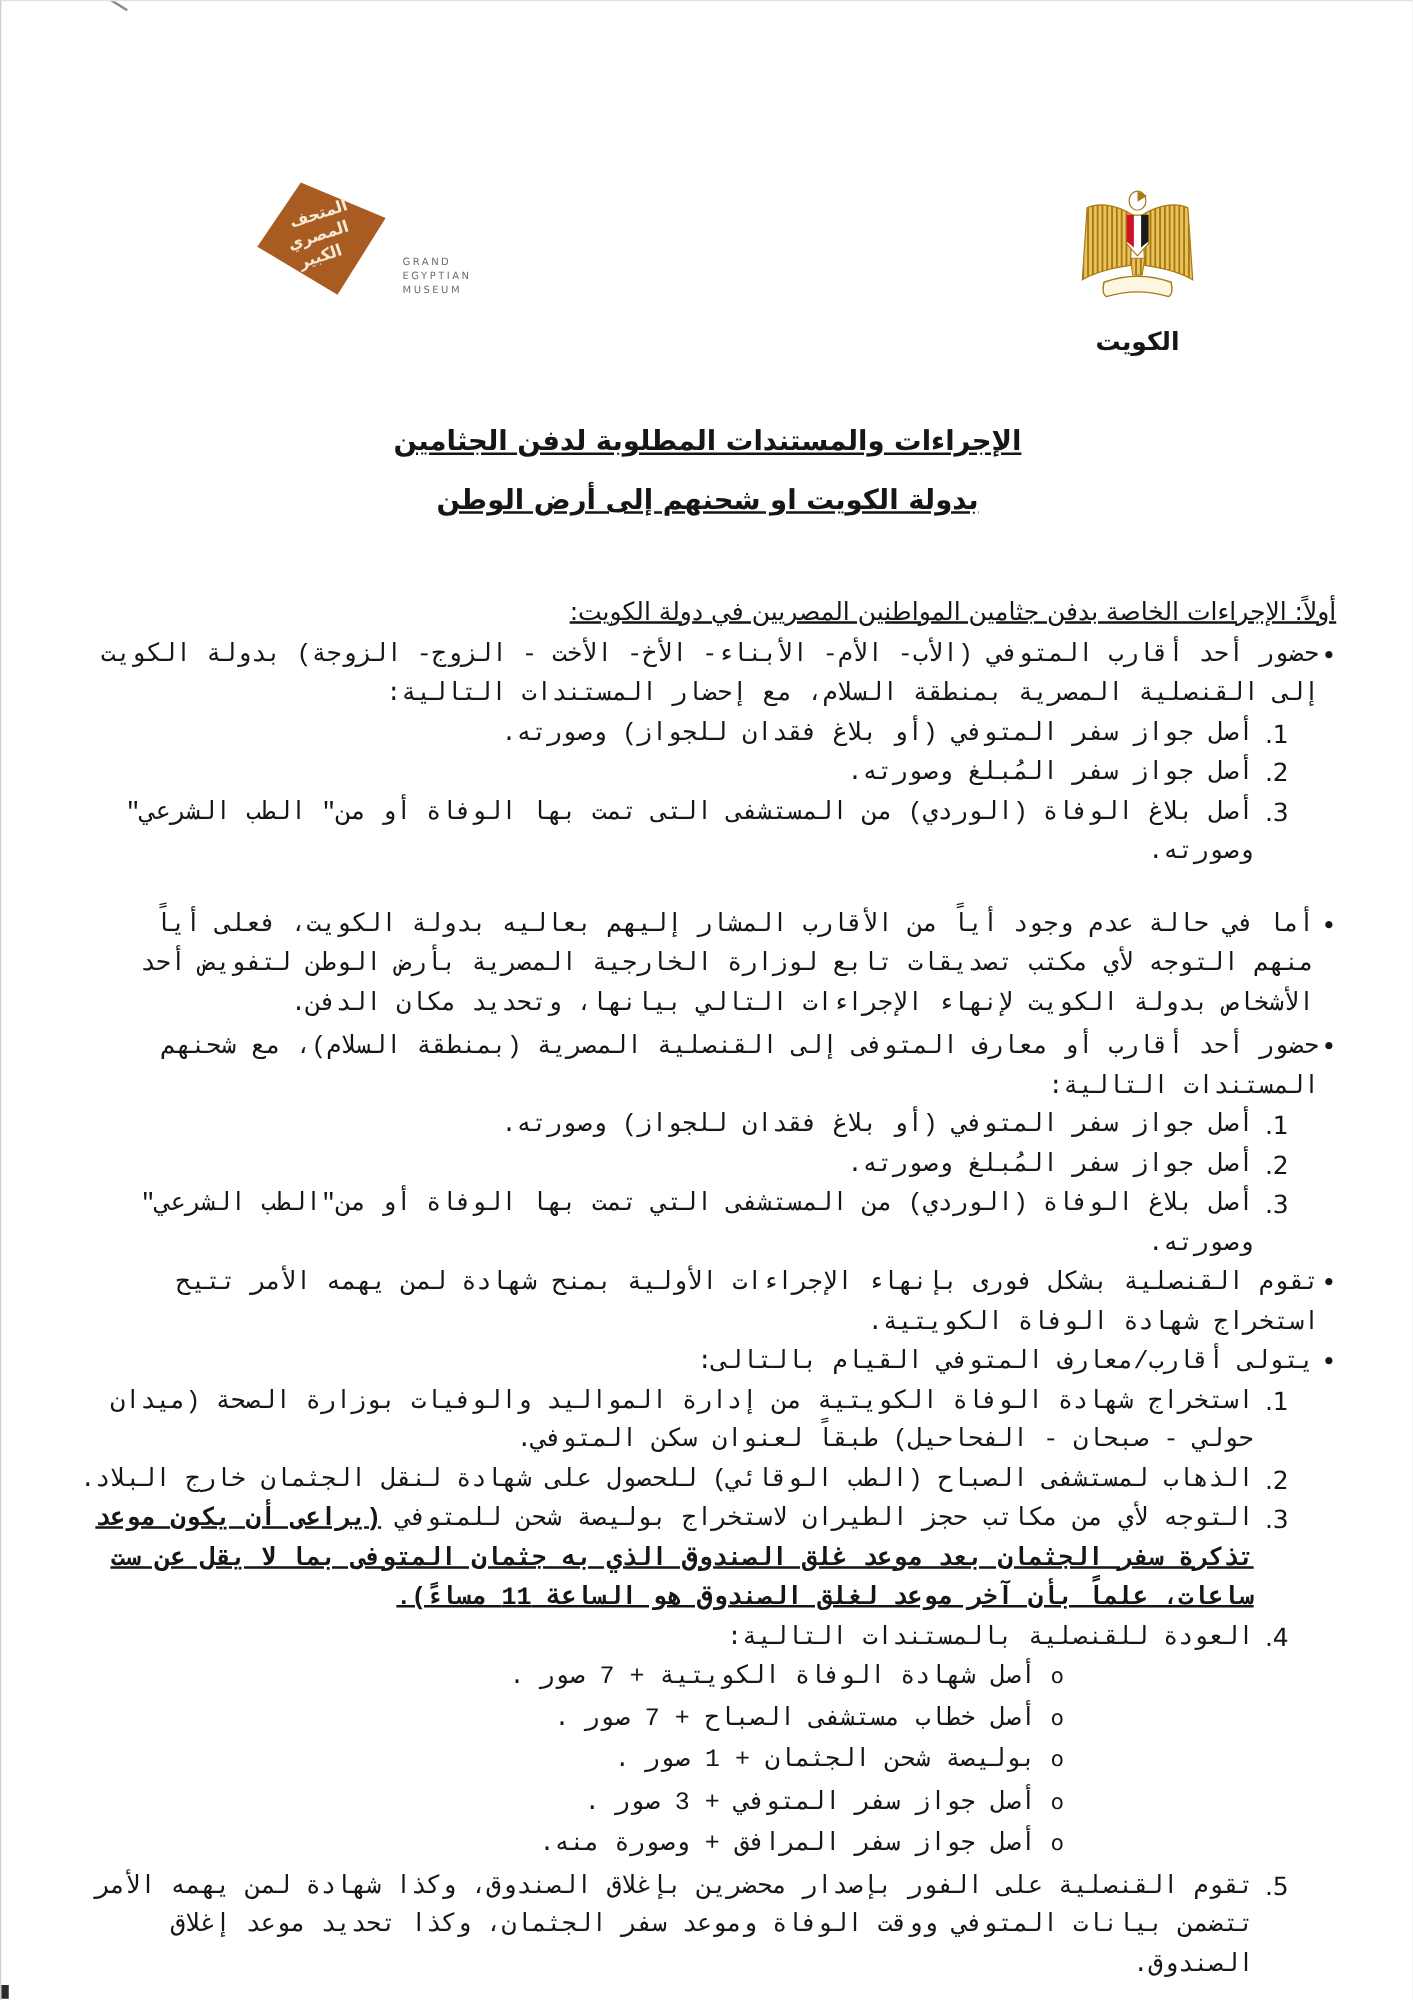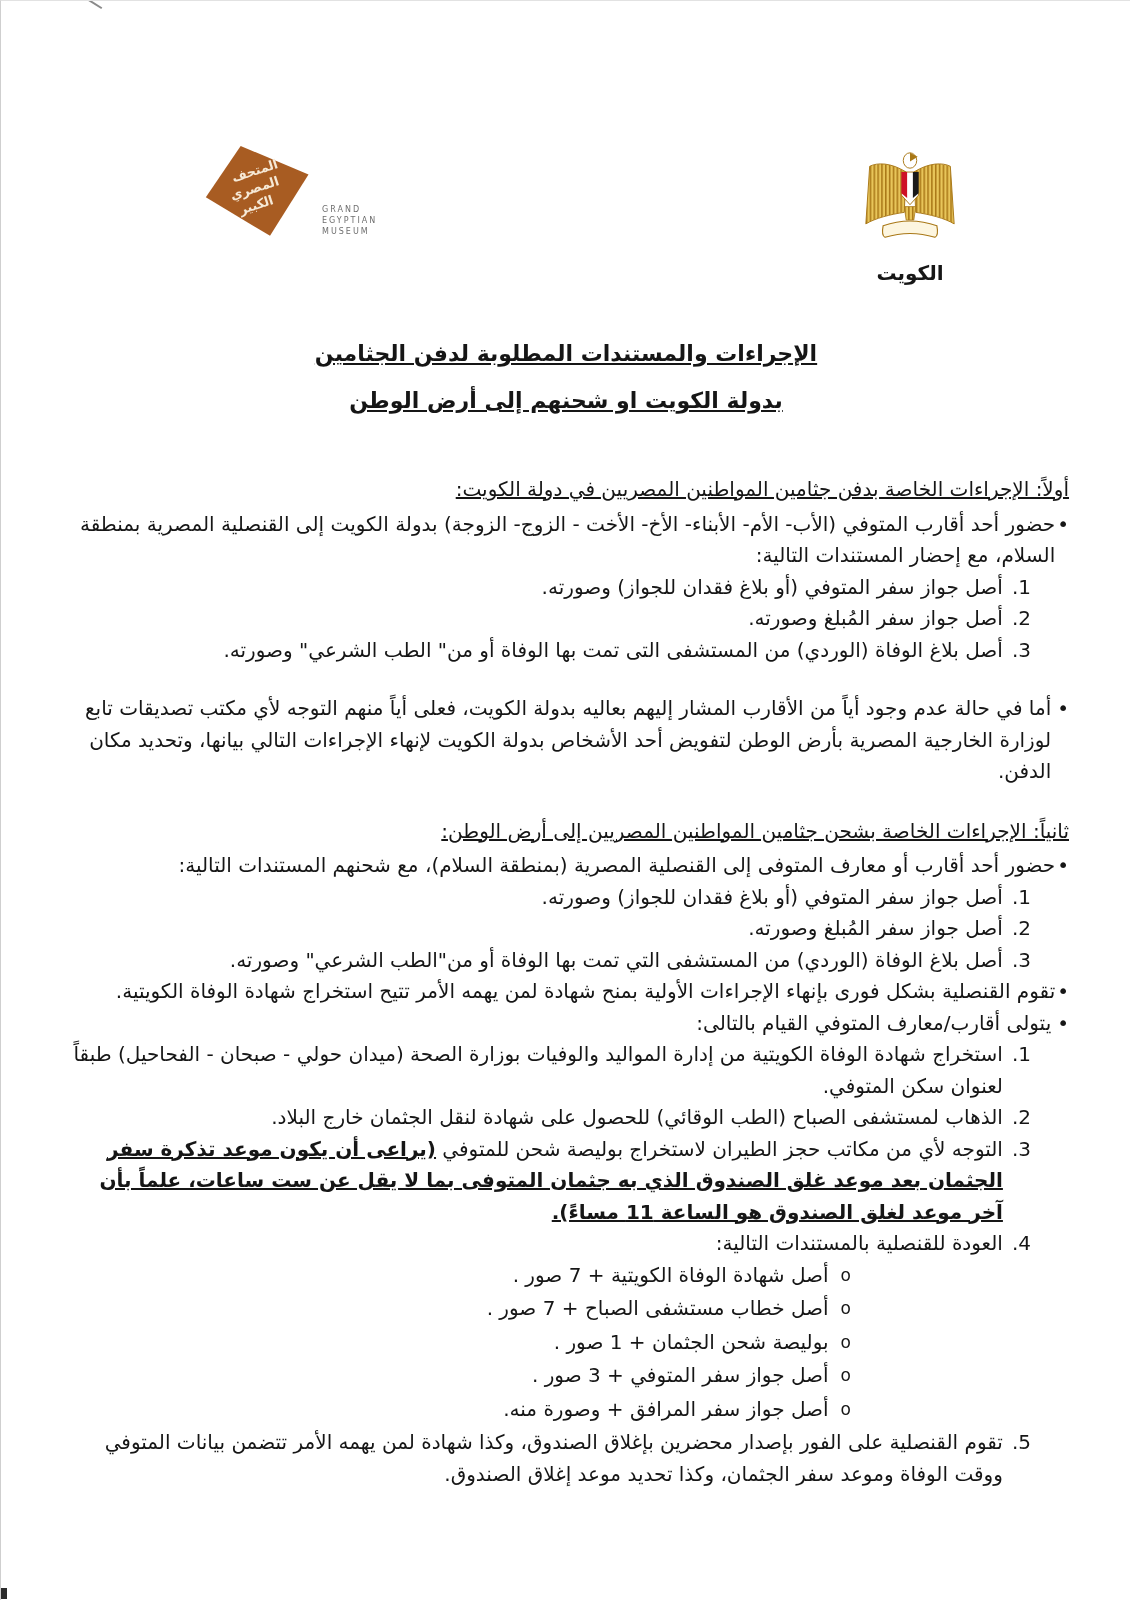--- a/index.html
+++ b/index.html
@@ -25,21 +25,21 @@
   .consulate-city{font-weight:bold;font-size:20px;margin-top:16px;}
   
   .doc-title{direction:rtl;text-align:center;font-weight:bold;font-size:22px;line-height:47px;margin:14px 0 0 0;}
   .doc-title .tline{text-decoration:underline;margin-top:46px;}
   
   .content{direction:rtl;text-align:right;padding:50px 62px 0 62px;font-size:20px;line-height:31.5px;}
   .sec-heading{font-weight:normal;text-decoration:underline;font-size:20px;margin:0;}
   .row{display:flex;align-items:flex-start;}
   .row .mark{flex:0 0 auto;padding-left:6px;}
   .row .mark.tight{padding-left:2px;}
-  .row .txt{flex:1 1 auto;}
+  .row .txt{flex:1 1 auto;font-family:Liberation Mono, monospace;}
   .num-list{margin-right:38px;}
   .num-list .mark{padding-left:9px;}
   .note{margin-top:27px;margin-left:6px;}
   .sec2{margin-top:28px;}
   .b-u{font-weight:bold;text-decoration:underline;}
   .sub-list{margin-right:180px;}
   .sub-list .mark{padding-left:12px;font-size:17px;line-height:31px;}
   .sub-item{margin-bottom:2px;}
   .gap-s{margin-top:3px;}
   
@@ -120,21 +120,20 @@
         <span class="mark">3.</span>
         <span class="txt">أصل بلاغ الوفاة (الوردي) من المستشفى التى تمت بها الوفاة أو من" الطب الشرعي" وصورته.</span>
       </div>
     </div>
 
     <div class="row note">
       <span class="mark">•</span>
       <span class="txt">أما في حالة عدم وجود أياً من الأقارب المشار إليهم بعاليه بدولة الكويت، فعلى أياً منهم التوجه لأي مكتب تصديقات تابع لوزارة الخارجية المصرية بأرض الوطن لتفويض أحد الأشخاص بدولة الكويت لإنهاء الإجراءات التالي بيانها، وتحديد مكان الدفن.</span>
     </div>
 
-    <p class="sec-heading sec2">ثانياً: الإجراءات الخاصة بشحن جثامين المواطنين المصريين إلى أرض الوطن:</p>
 
     <div class="row gap-s">
       <span class="mark tight">•</span>
       <span class="txt">حضور أحد أقارب أو معارف المتوفى إلى القنصلية المصرية (بمنطقة السلام)، مع شحنهم المستندات التالية:</span>
     </div>
 
     <div class="num-list">
       <div class="row">
         <span class="mark">1.</span>
         <span class="txt">أصل جواز سفر المتوفي (أو بلاغ فقدان للجواز) وصورته.</span>

